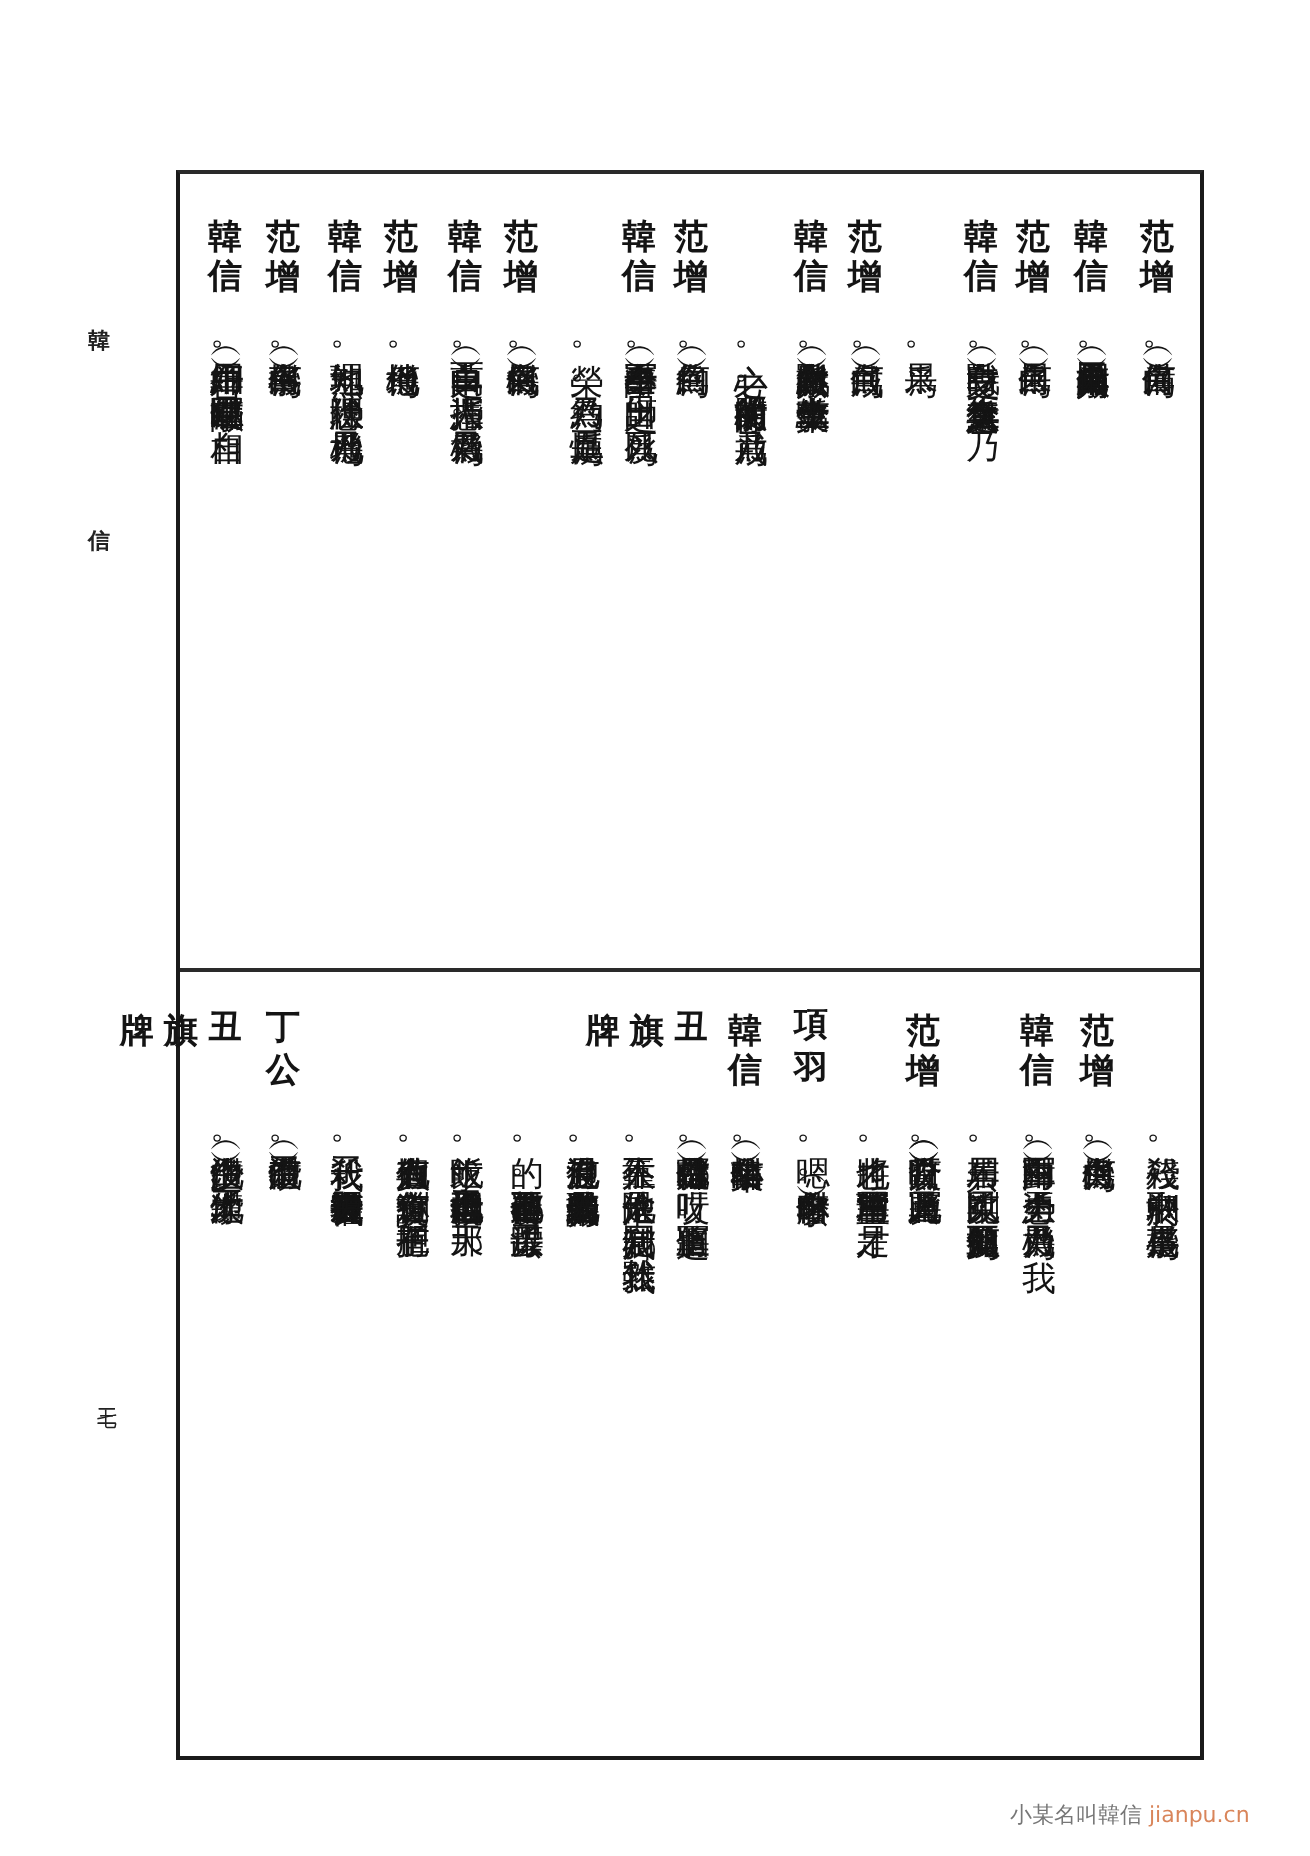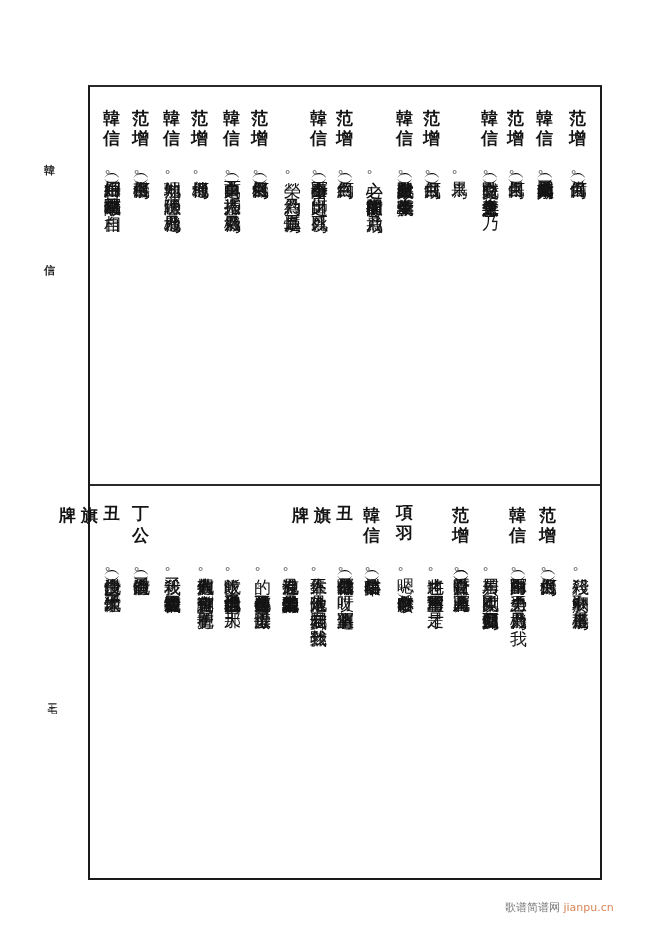--- a/index.html
+++ b/index.html
@@ -146,15 +146,15 @@
 
   <div class="speaker three" style="left:101px;top:492px;">
       <span>丑</span>
       <span>旗</span>
       <span>牌</span>
     </div>
   <div class="col" style="left:101px;top:565px;">（白）他沒少鑽。他才鑽了三次。</div>
 </div>
 
 <div class="watermark">
-  <span>歌谱简谱网</span>
+  <span>小某名叫韓信</span>
   <span class="domain">jianpu.cn</span>
 </div>
 
 </body></html>

